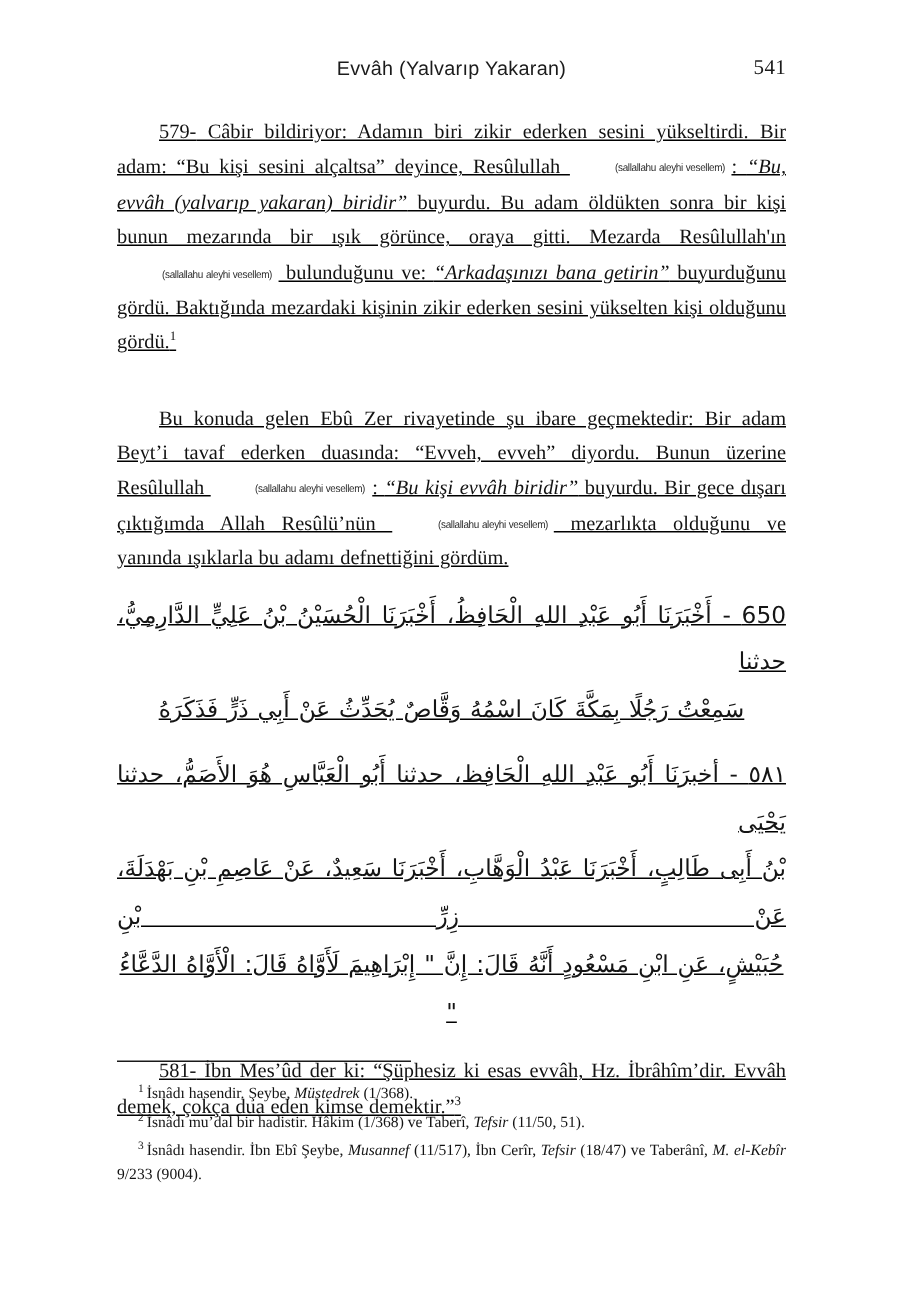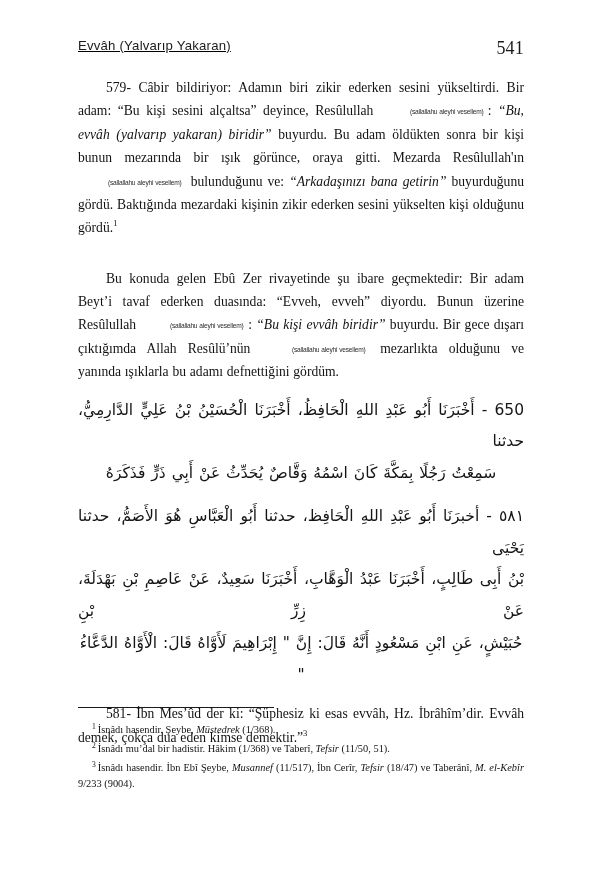--- a/index.html
+++ b/index.html
@@ -27,44 +27,45 @@
 
   
   .runhead {
     position: absolute;
     left: 78px;
     top: 38px;
     width: 446px;
     height: 22px;
     display: flex;
     align-items: baseline;
+    justify-content: center;
     font-size: 13.5px;
     letter-spacing: 0.2px;
-    text-decoration: underline;
   }
   .runhead-title {
     font-family: "Liberation Sans", "DejaVu Sans", sans-serif;
     font-size: 13.2px;
     color: #1b1b1b;
   }
   .runhead-page {
     position: absolute;
     right: 0;
     top: 0;
     font-family: "Liberation Serif", "DejaVu Serif", serif;
-    font-size: 18px;
+    font-size: 14px;
     color: #1b1b1b;
   }
 
   
   .content {
     position: absolute;
     left: 78px;
     top: 76px;
     width: 446px;
+    text-decoration: underline;
   }
 
   p.tr {
     margin: 0 0 0 0;
     text-indent: 28px;
     text-align: justify;
     font-size: 13.6px;
     line-height: 1.72;
     color: #121212;
     word-spacing: 0.4px;

